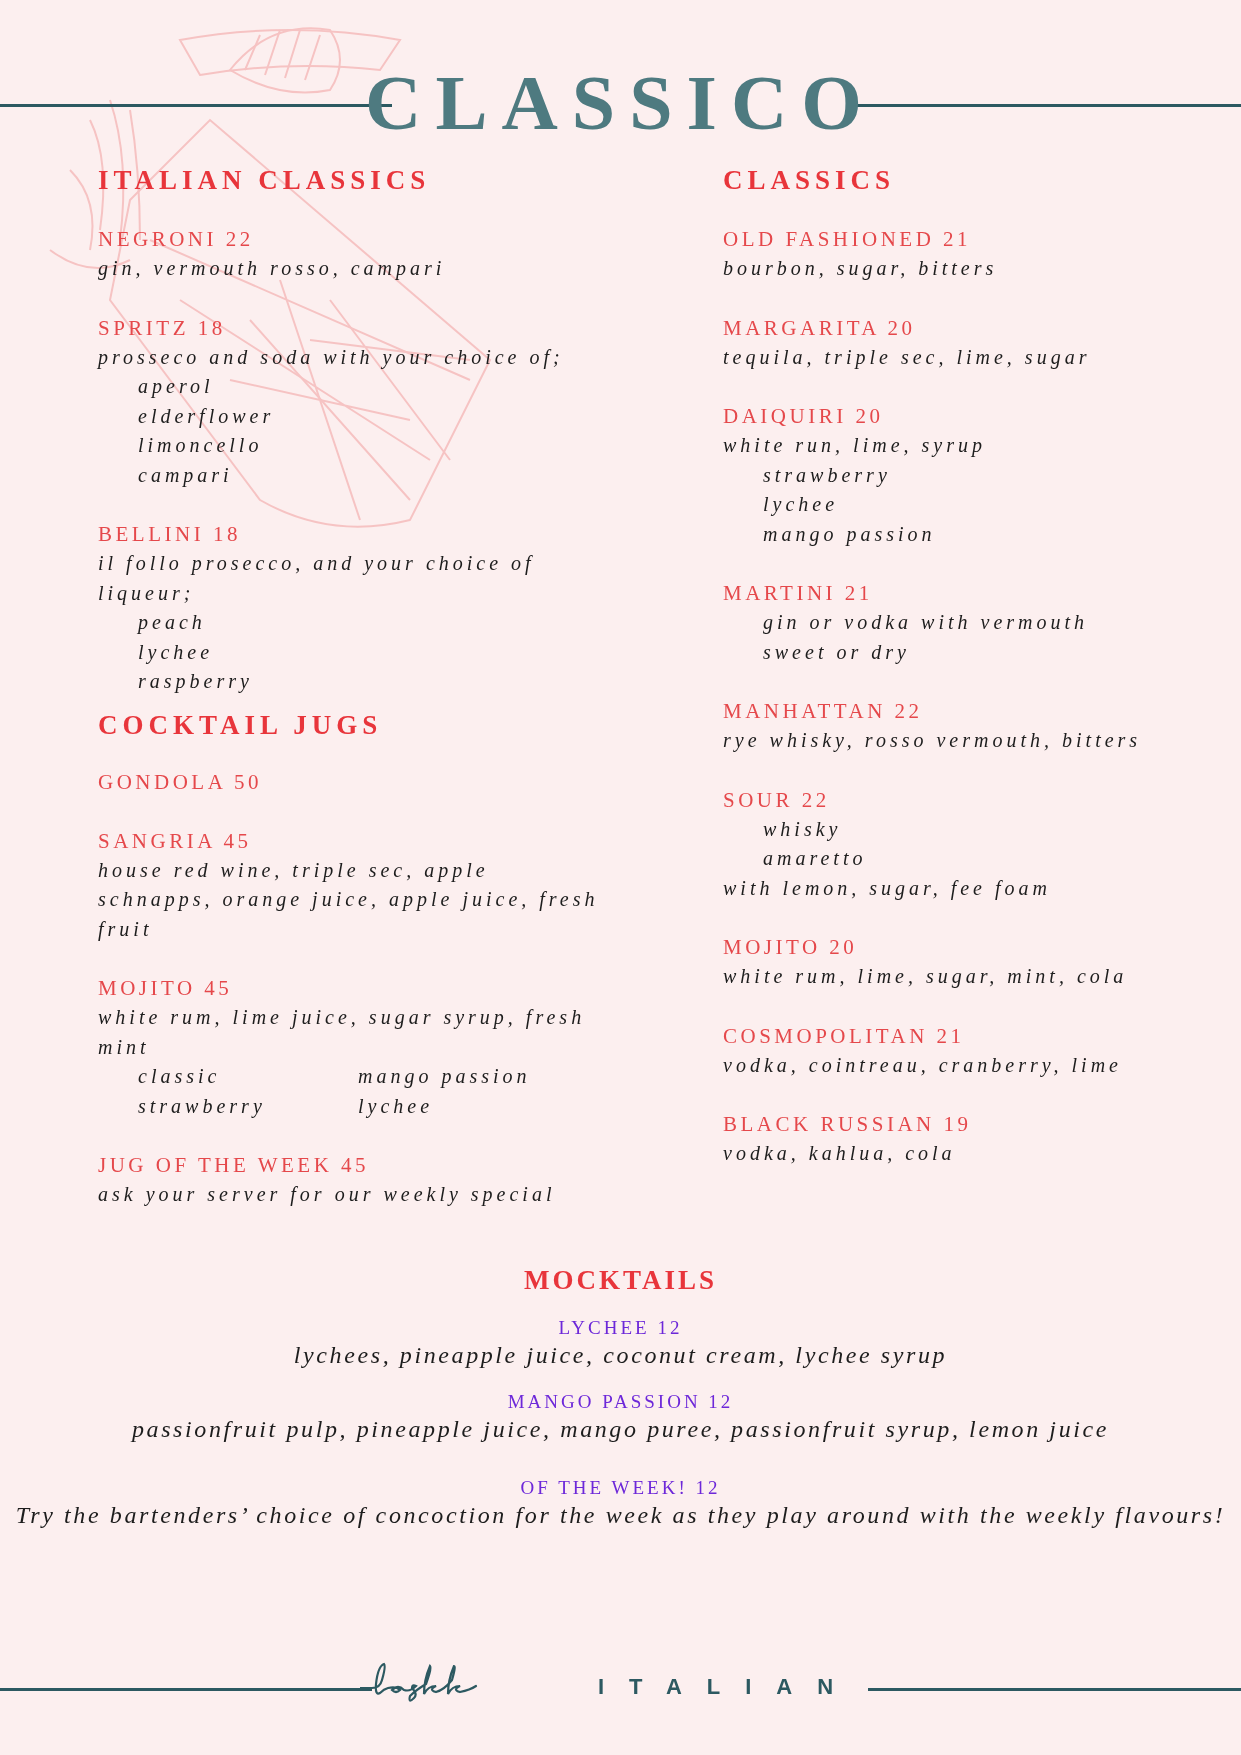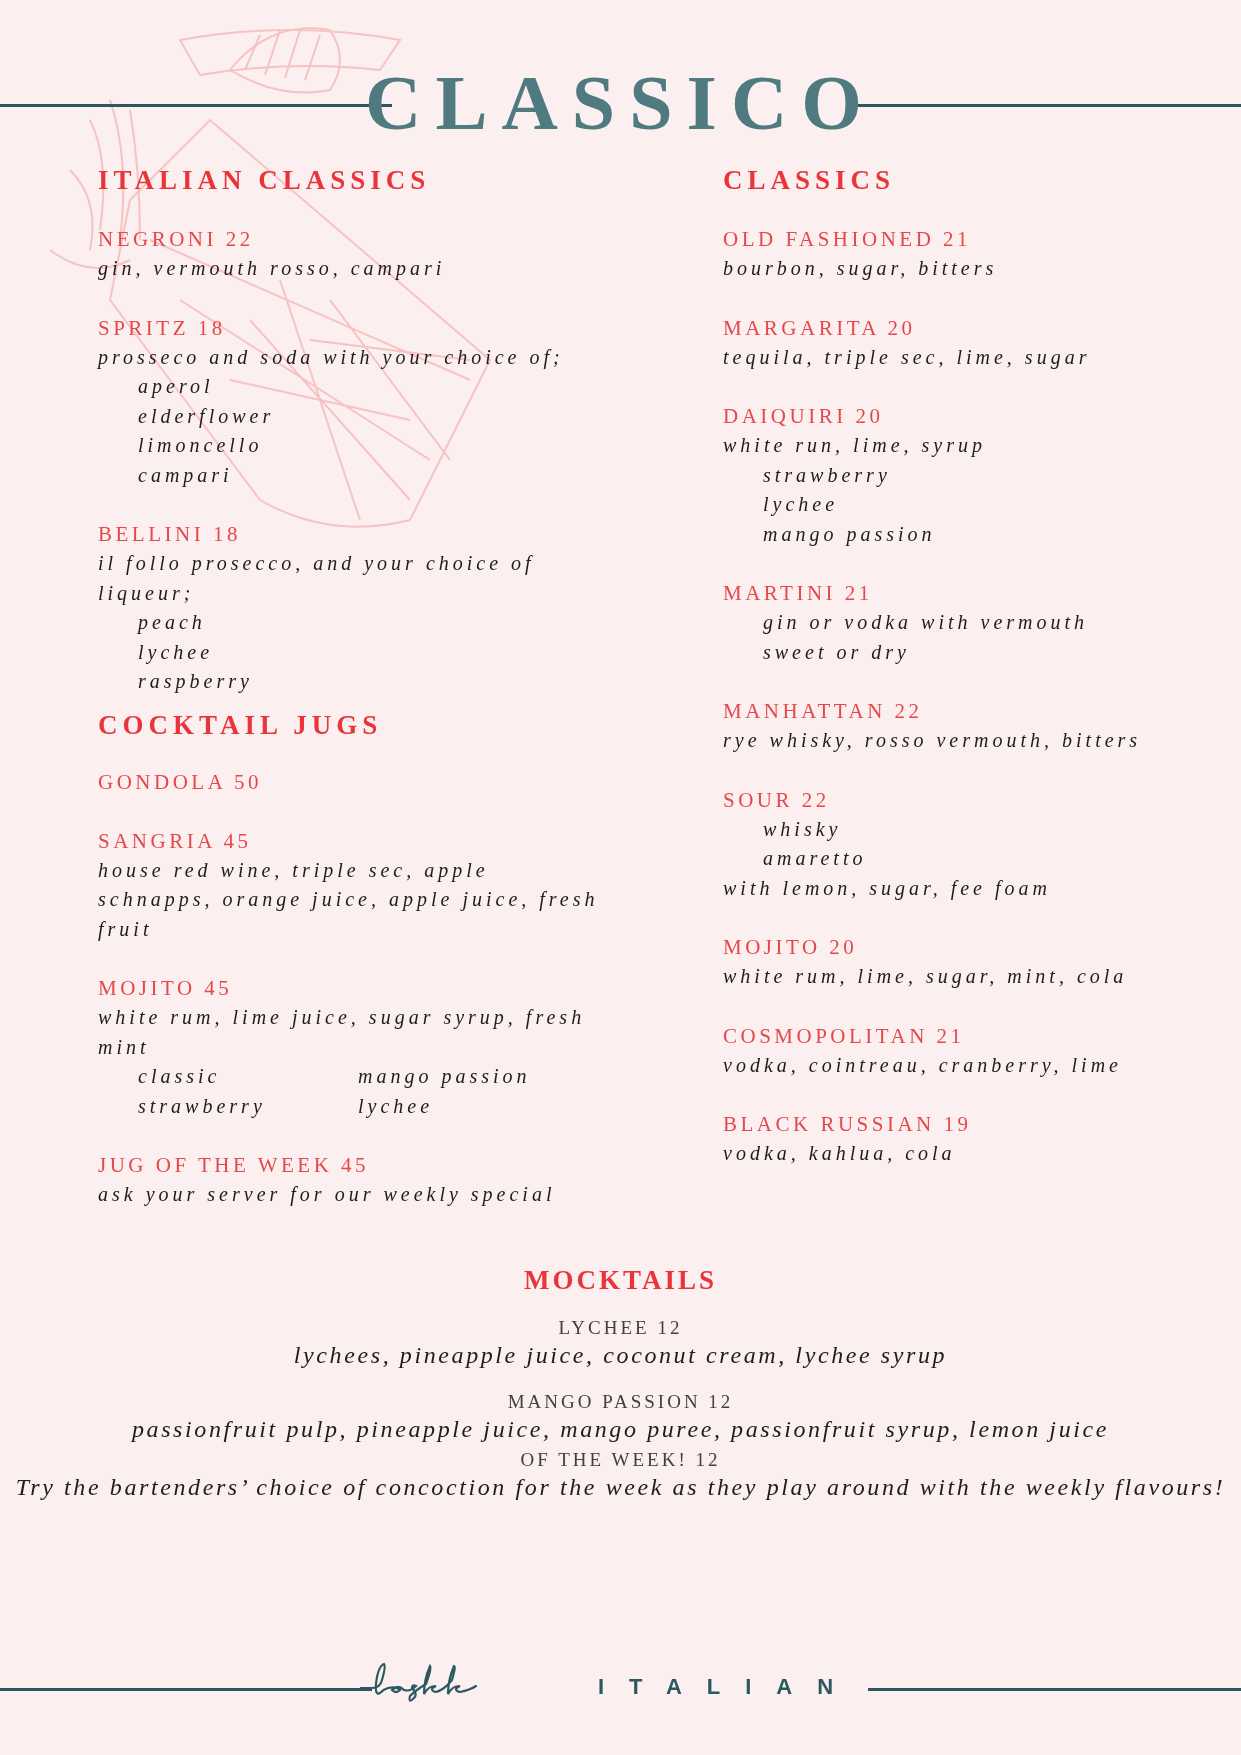--- a/index.html
+++ b/index.html
@@ -30,21 +30,21 @@
   .desc, .opt {
     font-family: "Liberation Serif", serif; font-style: italic; color: #1d1d1d;
     font-size: 20px; letter-spacing: 4px; line-height: 29.5px;
   }
   .opt { padding-left: 40px; }
   .opt-grid { display: grid; grid-template-columns: 220px 220px; padding-left: 40px; }
   .opt-grid .opt { padding-left: 0; }
   .mocktails { position: absolute; top: 1260px; left: 0; width: 1241px; text-align: center; }
   .mocktails .section-title { font-size: 27px; letter-spacing: 3px; line-height: 40px; }
   .mock-item { margin-top: 16px; }
-  .mock-name { color: #404040; font-family: "Liberation Serif", serif; font-size: 19px; letter-spacing: 3px; line-height: 28px; }
+  .mock-name { color: #6d28d9; font-family: "Liberation Serif", serif; font-size: 19px; letter-spacing: 3px; line-height: 28px; }
   .mock-desc { font-family: "Liberation Serif", serif; font-style: italic; color: #1d1d1d; font-size: 24px; letter-spacing: 2.6px; line-height: 26px; }
   .footer { position: absolute; top: 1660px; left: 0; width: 1010px; height: 50px; }
   .footer-rule { position: absolute; height: 3px; background: #2c5961; top: 28px; }
   .footer-script { position: absolute; left: 360px; top: 0; }
   .footer-brand {
     position: absolute; left: 598px; top: 14px; font-family: "Liberation Sans", sans-serif;
     font-weight: bold; font-size: 22px; letter-spacing: 25px; color: #2c5961;
   }
 </style>
 </head>
@@ -180,21 +180,21 @@
 <div class="mocktails">
   <h2 class="section-title">MOCKTAILS</h2>
   <div class="mock-item" style="margin-top:14px">
     <div class="mock-name">LYCHEE 12</div>
     <div class="mock-desc">lychees, pineapple juice, coconut cream, lychee syrup</div>
   </div>
   <div class="mock-item" style="margin-top:20px">
     <div class="mock-name">MANGO PASSION 12</div>
     <div class="mock-desc">passionfruit pulp, pineapple juice, mango puree, passionfruit syrup, lemon juice</div>
   </div>
-  <div class="mock-item" style="margin-top:4px">
+  <div class="mock-item" style="margin-top:32px">
     <div class="mock-name">OF THE WEEK! 12</div>
     <div class="mock-desc">Try the bartenders’ choice of concoction for the week as they play around with the weekly flavours!</div>
   </div>
 </div>
 
 <div class="footer">
   <div class="footer-rule" style="left:0; width:372px;"></div>
   <svg class="footer-script" width="220" height="50" viewBox="0 0 220 50" fill="none" stroke="#2c5961" stroke-width="2.2" stroke-linecap="round">
     <path d="M0 28 L12 28 Q20 28 22 20 Q26 6 24 4 Q18 6 16 24 Q15 36 20 33 Q24 29 28 28 Q36 26 40 30 Q36 34 32 30 Q38 24 44 30 Q50 32 56 26 Q52 24 52 28 Q58 34 54 38 Q48 44 50 36 Q56 30 66 24 Q72 8 70 6 Q64 20 64 34 Q68 26 76 26 Q68 30 76 32 Q84 30 92 20 Q96 6 94 6 Q88 20 88 34 Q92 26 100 26 Q92 30 100 32 Q110 30 116 26"></path>
   </svg>

